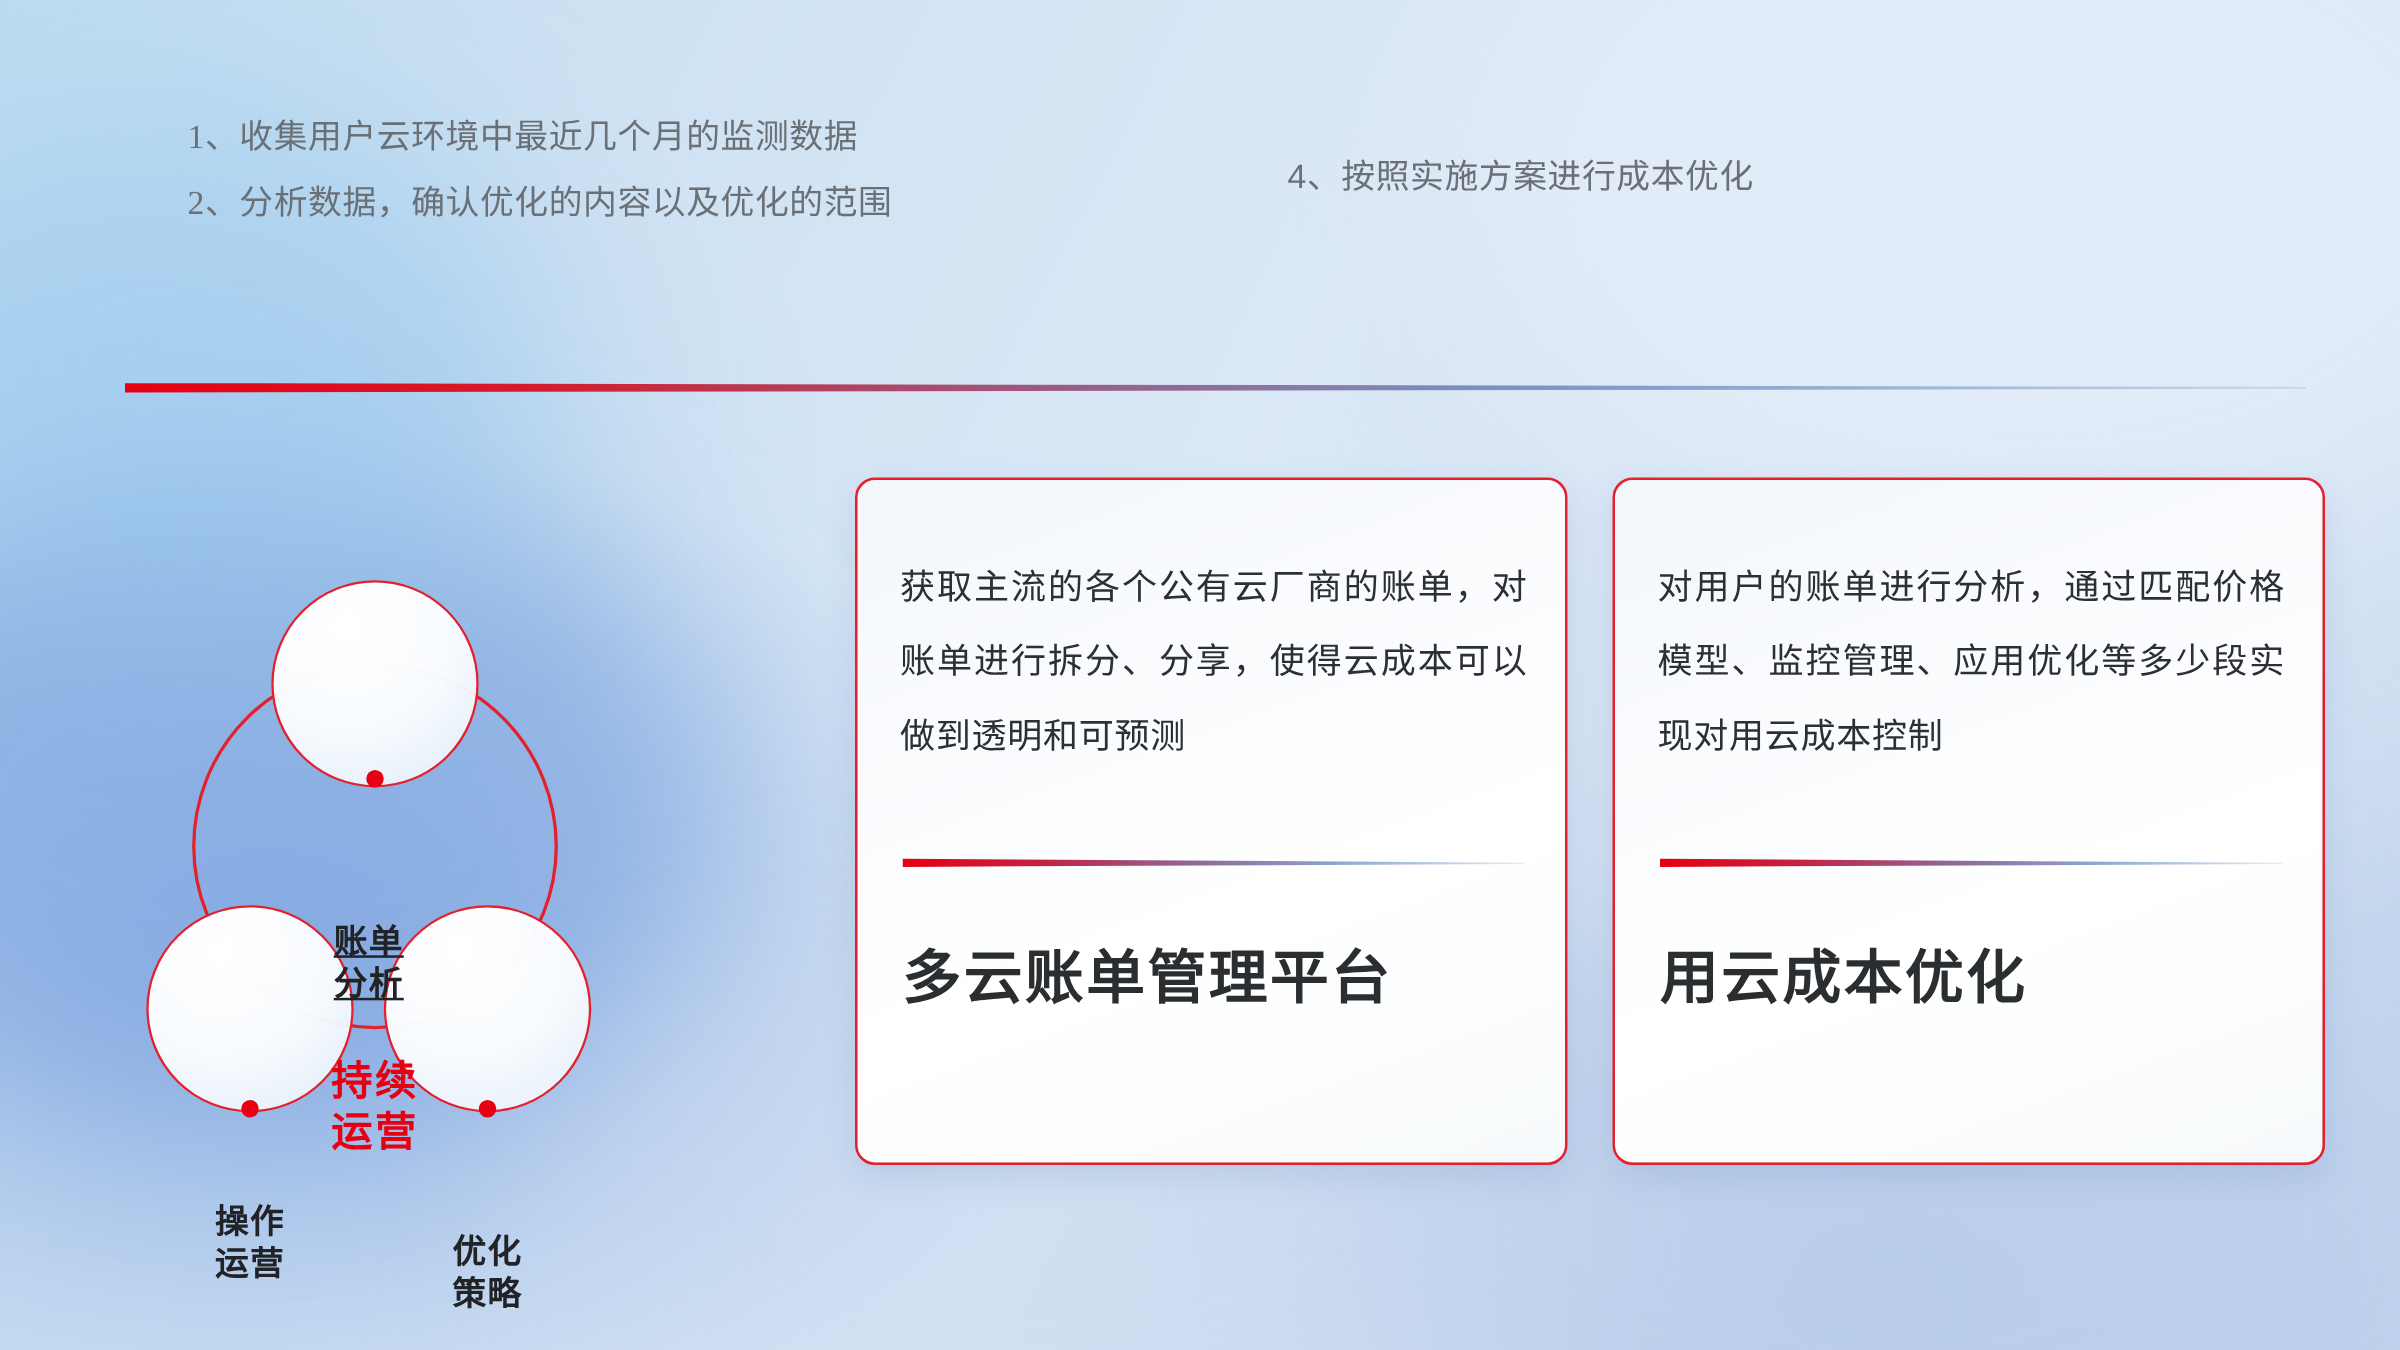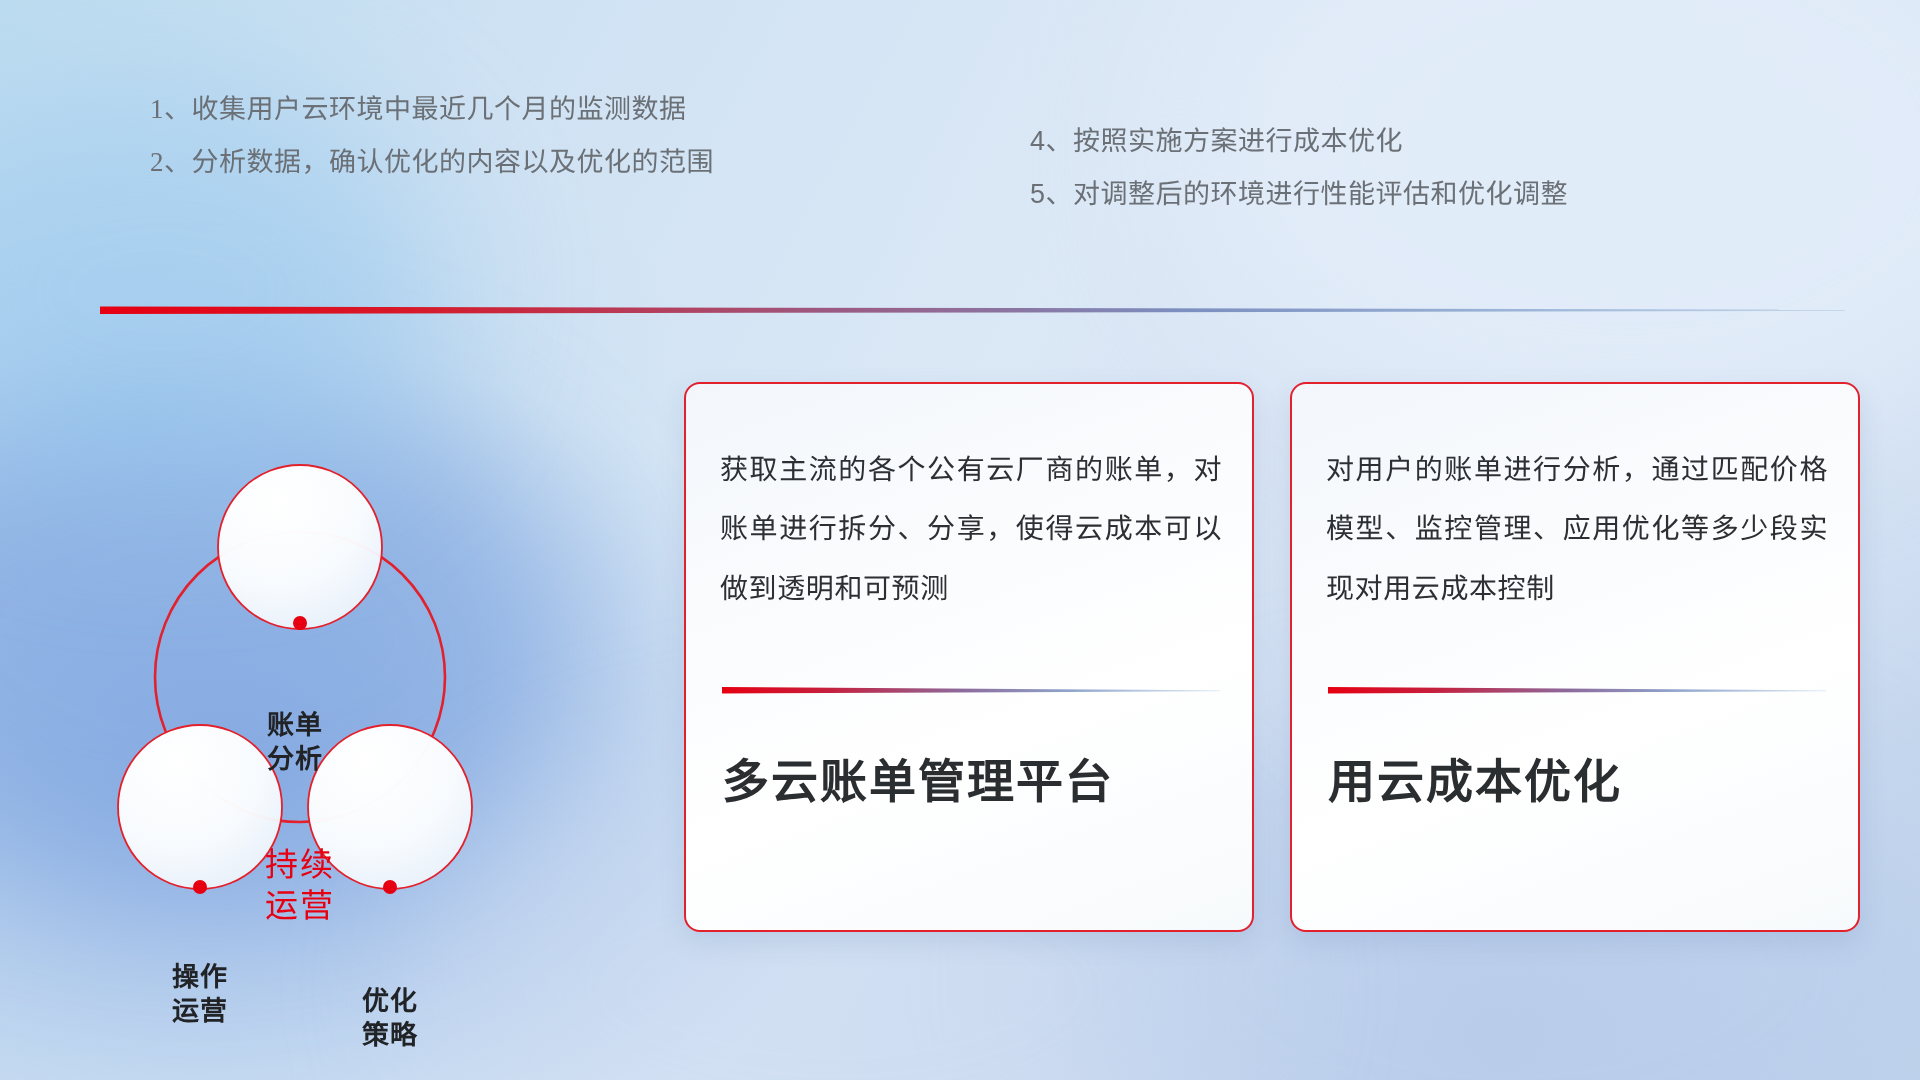--- a/index.html
+++ b/index.html
@@ -87,31 +87,31 @@
   .bubble-label {
     position: absolute;
     text-align: center;
     color: #212326;
     font-weight: 700;
     font-size: 27px;
     line-height: 1.25;
     letter-spacing: 1px;
     white-space: nowrap;
   }
-  .bubble-label.b1 { left: 200px; top: 388px; width: 180px; transform: translate(-50%,-50%); }
+  .bubble-label.b1 { left: 200px; top: 416px; width: 180px; transform: translate(-50%,-50%); text-decoration: underline; }
   .bubble-label.b2 { left: 105px; top: 640px; width: 180px; transform: translate(-50%,-50%); }
   .bubble-label.b3 { left: 295px; top: 664px; width: 180px; transform: translate(-50%,-50%); }
 
   .center-label {
     position: absolute;
     left: 205px;
     top: 530px;
     transform: translate(-50%,-50%);
     color: #e60012;
-    font-weight: 400;
+    font-weight: 700;
     font-size: 33px;
     line-height: 1.25;
     letter-spacing: 2px;
     white-space: nowrap;
   }
 
   
   .card {
     position: absolute;
     top: 382px;
@@ -174,21 +174,20 @@
   <div class="blob blob-d"></div>
   <div class="blob blob-e"></div>
 
   <div class="steps">
     <div class="steps-col left">
       <div class="step-line">1、收集用户云环境中最近几个月的监测数据</div>
       <div class="step-line">2、分析数据，确认优化的内容以及优化的范围</div>
     </div>
     <div class="steps-col right">
       <div class="step-line">4、按照实施方案进行成本优化</div>
-      <div class="step-line">5、对调整后的环境进行性能评估和优化调整</div>
     </div>
   </div>
 
   <div class="divider-wrap">
     <svg class="divider" viewBox="0 0 1745 16" preserveAspectRatio="none">
       <defs>
         <linearGradient id="divGrad" x1="0" y1="0" x2="1" y2="0">
           <stop offset="0%" stop-color="#e60012"></stop>
           <stop offset="18%" stop-color="#d61a2a"></stop>
           <stop offset="42%" stop-color="#9b5a82"></stop>

